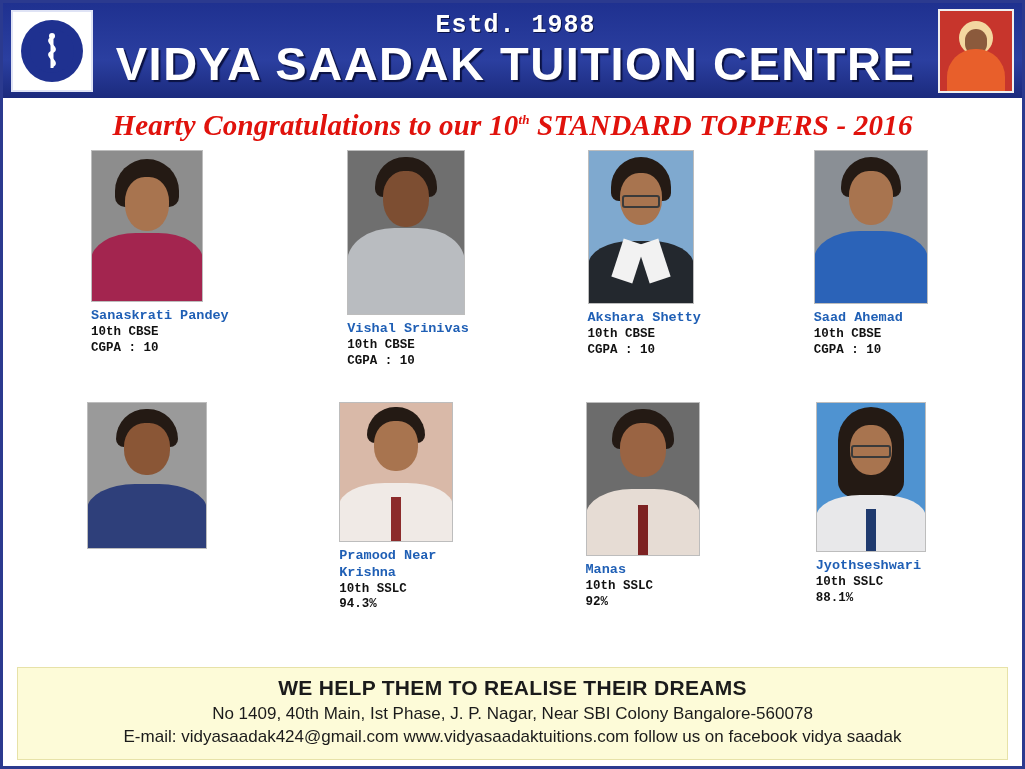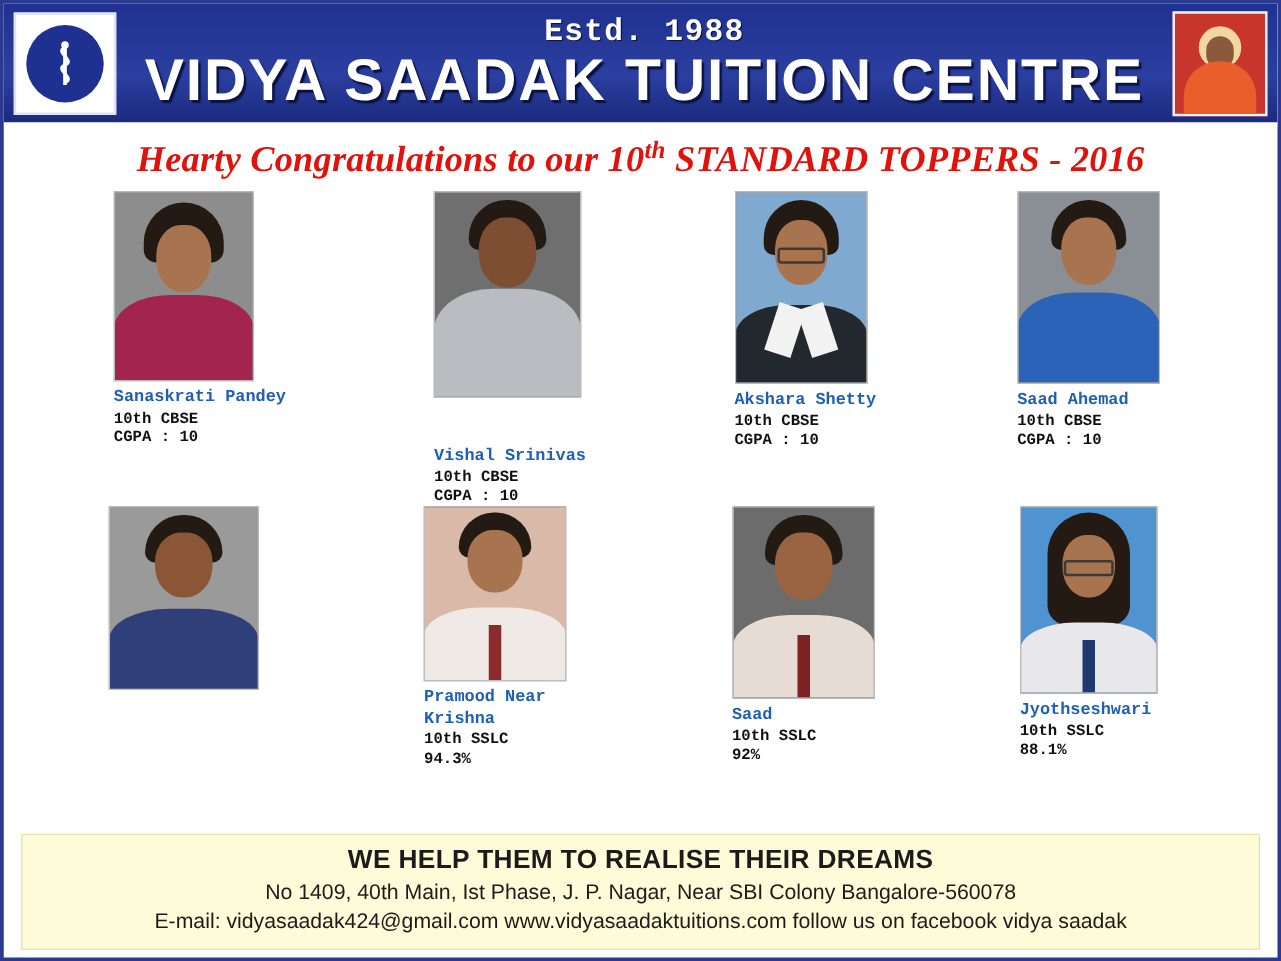--- a/index.html
+++ b/index.html
@@ -128,21 +128,21 @@
     color: #e0120c;
     font-family: "Liberation Serif", serif;
     font-style: italic;
     font-weight: bold;
     font-size: 29px;
     padding: 8px 0 2px 0;
     letter-spacing: 0.2px;
     white-space: nowrap;
   }
   .congrats sup {
-    font-size: 20px;
+    font-size: 13px;
     vertical-align: super;
   }
 
   
   .grid {
     position: relative;
     padding: 6px 14px 0 14px;
   }
   .row {
     display: flex;
@@ -218,21 +218,21 @@
     max-width: 150px;
   }
   .s-line {
     color: #111111;
     font-weight: bold;
     font-size: 12.5px;
   }
 
   
   .c1 { padding-left: 74px; }
-  .c2 { padding-left: 62px; gap: 34px; }
+  .c2 { padding-left: 62px; }
   .c3 { padding-left: 46px; }
   .c4 { padding-left: 32px; }
 
   .r2c1 { padding-left: 70px; }
   .r2c2 { padding-left: 60px; }
   .r2c3 { padding-left: 54px; }
   .r2c4 { padding-left: 38px; }
 
   
   .footer {
@@ -385,21 +385,21 @@
 
       <div class="cell r2c3">
         <div class="photo" style="width:112px;height:152px;">
           <div class="bg" style="background:#6c6c6c;"></div>
           <div class="hair" style="top:6px;width:62px;height:40px;border-radius:30px 30px 8px 8px;"></div>
           <div class="face" style="top:20px;width:46px;height:54px;background:#9a6443;"></div>
           <div class="body" style="width:114px;height:66px;background:#e6dcd4;"></div>
           <div class="tie" style="bottom:0;height:50px;background:#7d2222;"></div>
         </div>
         <div class="caption">
-          <div class="s-name">Saad</div>
+          <div class="s-name">Manas</div>
           <div class="s-line">10th SSLC</div>
           <div class="s-line">92%</div>
         </div>
       </div>
 
       <div class="cell r2c4">
         <div class="photo" style="width:108px;height:148px;">
           <div class="bg" style="background:#4f93d1;"></div>
           <div class="hair" style="top:4px;width:66px;height:90px;border-radius:34px 34px 16px 16px;"></div>
           <div class="face" style="top:22px;width:42px;height:50px;"></div>

